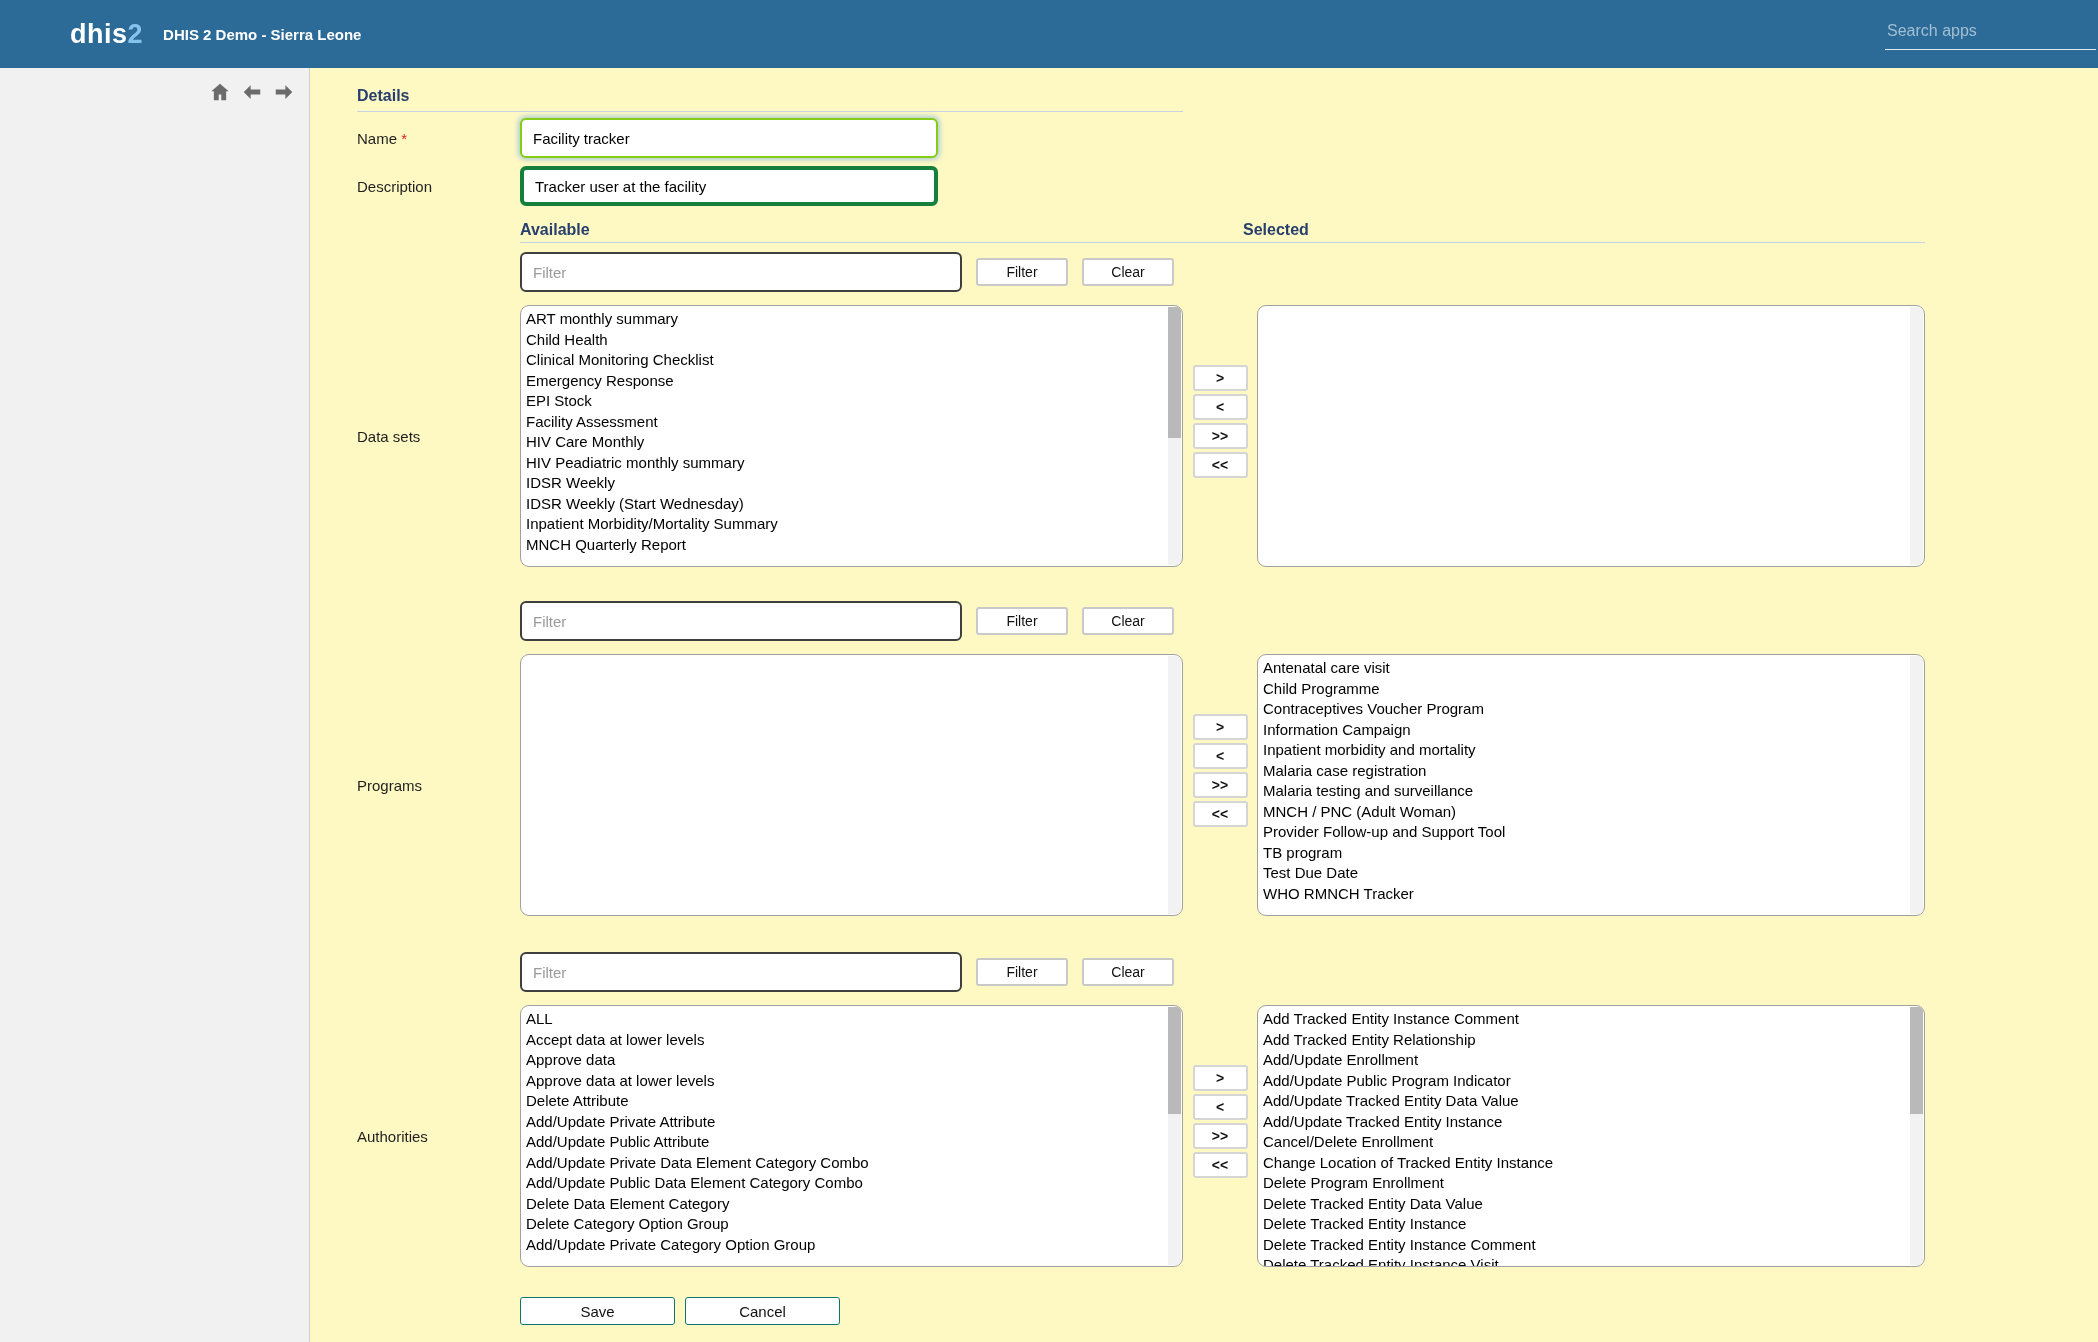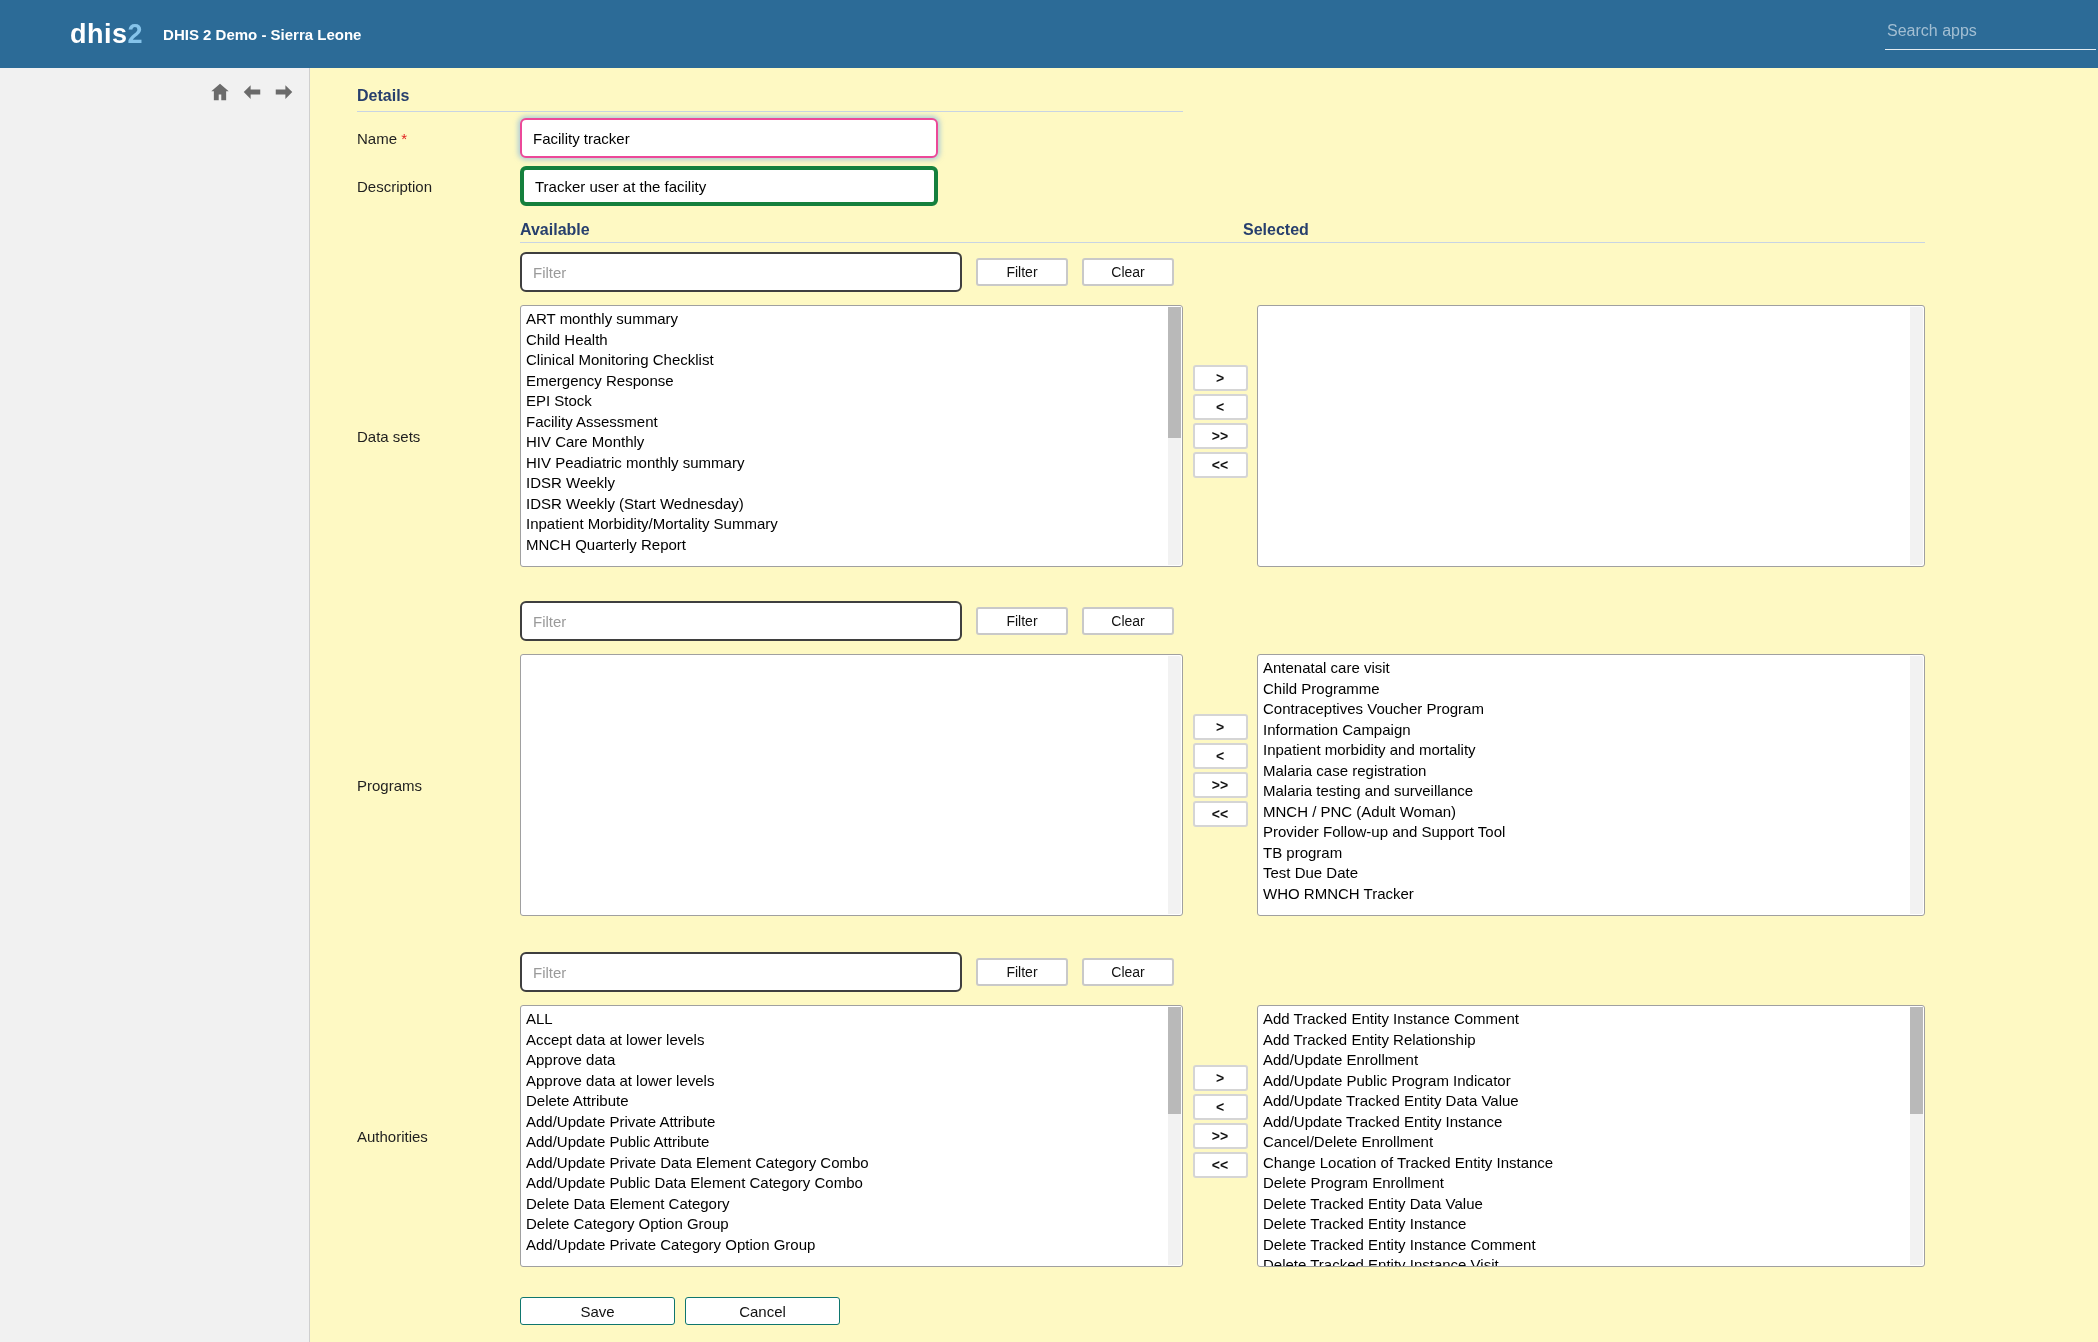--- a/index.html
+++ b/index.html
@@ -56,21 +56,21 @@
 
   .field-label { font-size: 15px; align-self: center; }
   .req { color: #e02020; }
 
   .text-input {
     width: 418px; height: 40px; border: 4px solid #15803d; border-radius: 6px;
     font-size: 15px; padding: 0 11px; color: #000;
     font-family: "Liberation Sans", "DejaVu Sans", sans-serif; outline: none;
   }
   .text-input.focused {
-    border: 2px solid #ec4899;
+    border: 2px solid #84cc16;
     box-shadow: 0 0 5px 2px rgba(110, 170, 230, 0.55);
   }
 
   .row.name-row { margin-top: 6px; }
   .row.desc-row { margin-top: 8px; }
   .row.list-headers { margin-top: 14px; }
   .row.filter-row { margin-top: 9px; }
   .row.filter-row.gap2 { margin-top: 34px; }
   .row.filter-row.gap3 { margin-top: 36px; }
   .row.duallist-row { margin-top: 13px; }
@@ -87,21 +87,21 @@
   .btn {
     height: 28px; background: #ffffff; border: 2px solid #c9c9c9; border-radius: 3px;
     font-size: 14px; color: #111; cursor: pointer;
     font-family: "Liberation Sans", "DejaVu Sans", sans-serif;
   }
   .btn.small { width: 92px; margin-left: 14px; }
 
   
   .listbox {
     position: relative; width: 100%; height: 262px;
-    border: 1px solid #a0a0a0; border-radius: 3px; background: #ffffff;
+    border: 1px solid #a0a0a0; border-radius: 9px; background: #ffffff;
     overflow: hidden; padding-top: 3px;
   }
   .listbox .opt {
     height: 20.5px; line-height: 20.5px; padding-left: 5px;
     font-size: 15px; color: #000; white-space: nowrap;
   }
   .sb-track {
     position: absolute; top: 1px; bottom: 1px; right: 1px; width: 13px;
     background: #f2f2f2; border-radius: 0 2px 2px 0;
   }

